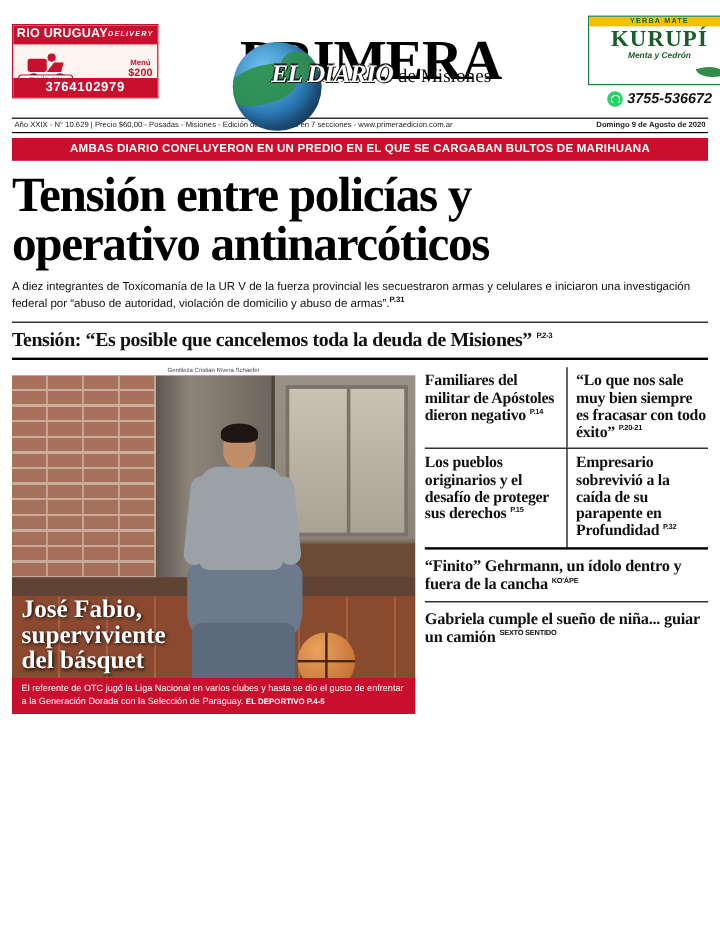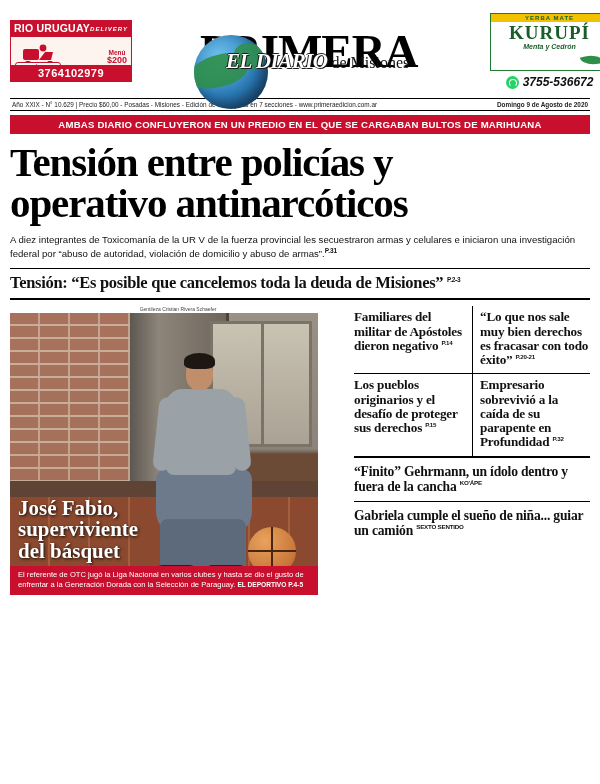--- a/index.html
+++ b/index.html
@@ -343,21 +343,21 @@
   
   .photo-col { width: 336px; flex: none; }
   .credit {
     font-size: 5px;
     text-align: center;
     color: #444;
     padding-bottom: 1px;
   }
   .photo {
     position: relative;
-    width: 308px;
+    width: 336px;
     height: 282px;
     overflow: hidden;
     background: #be185d;
   }
   
   .ph-wall {
     position: absolute; inset: 0;
     background:
       linear-gradient(180deg, #9a9186 0%, #8d8479 48%, #7b7268 49%, #6b4a36 50%, #6b4a36 100%);
   }
@@ -669,21 +669,21 @@
     </div>
 
     <div class="briefs-col">
 
       <div class="briefs-row">
         <div class="brief">
           <span>Familiares del militar de Apóstoles dieron negativo</span>
           <span class="pg">P.14</span>
         </div>
         <div class="brief divider-l">
-          <span>“Lo que nos sale muy bien derechos es fracasar con todo éxito”</span>
+          <span>“Lo que nos sale muy bien siempre es fracasar con todo éxito”</span>
           <span class="pg">P.20-21</span>
         </div>
       </div>
 
       <div class="hr-full"></div>
 
       <div class="briefs-row">
         <div class="brief">
           <span>Los pueblos originarios y el desafío de proteger sus derechos</span>
           <span class="pg">P.15</span>

